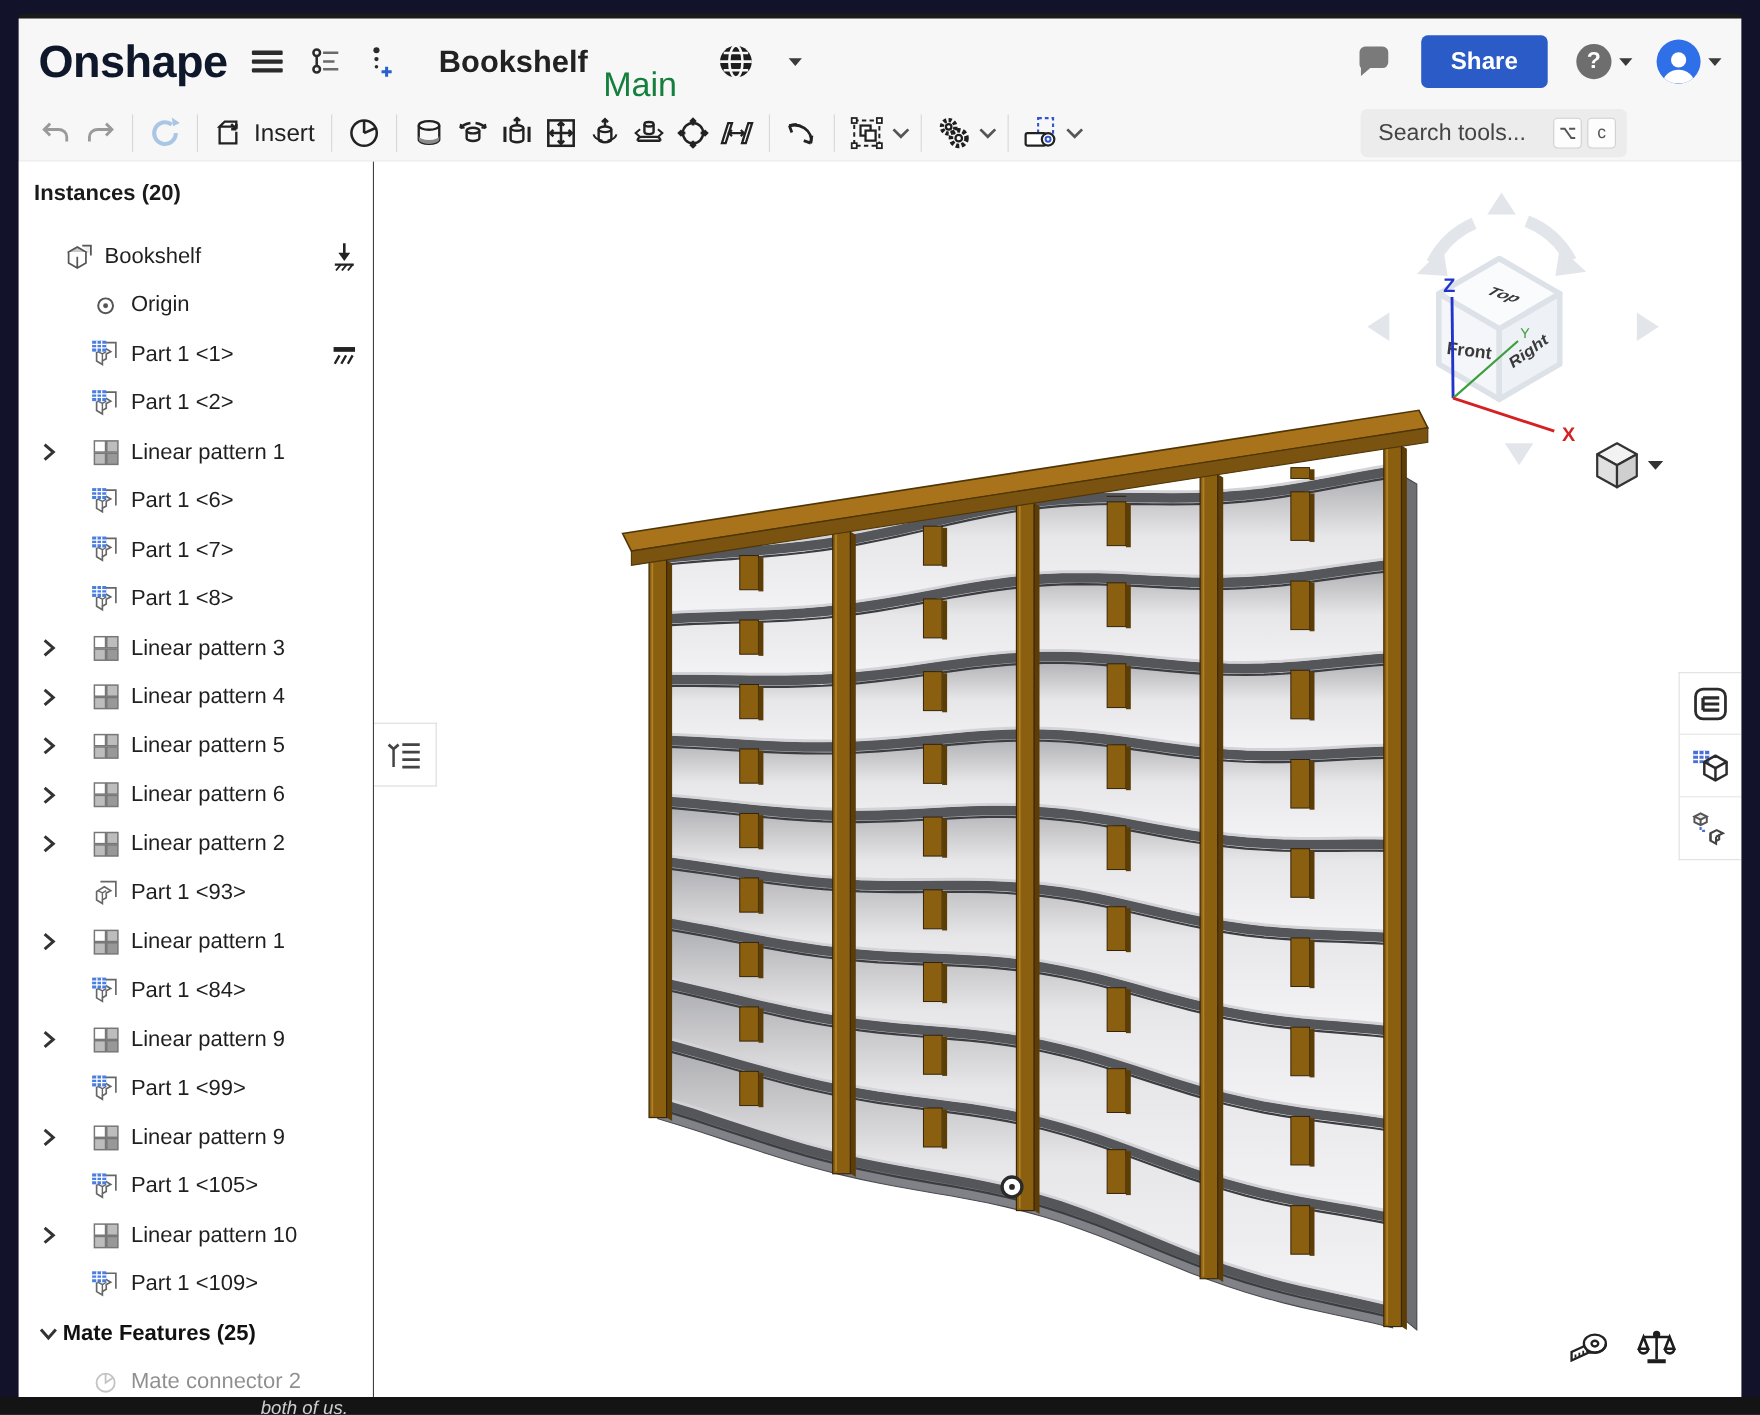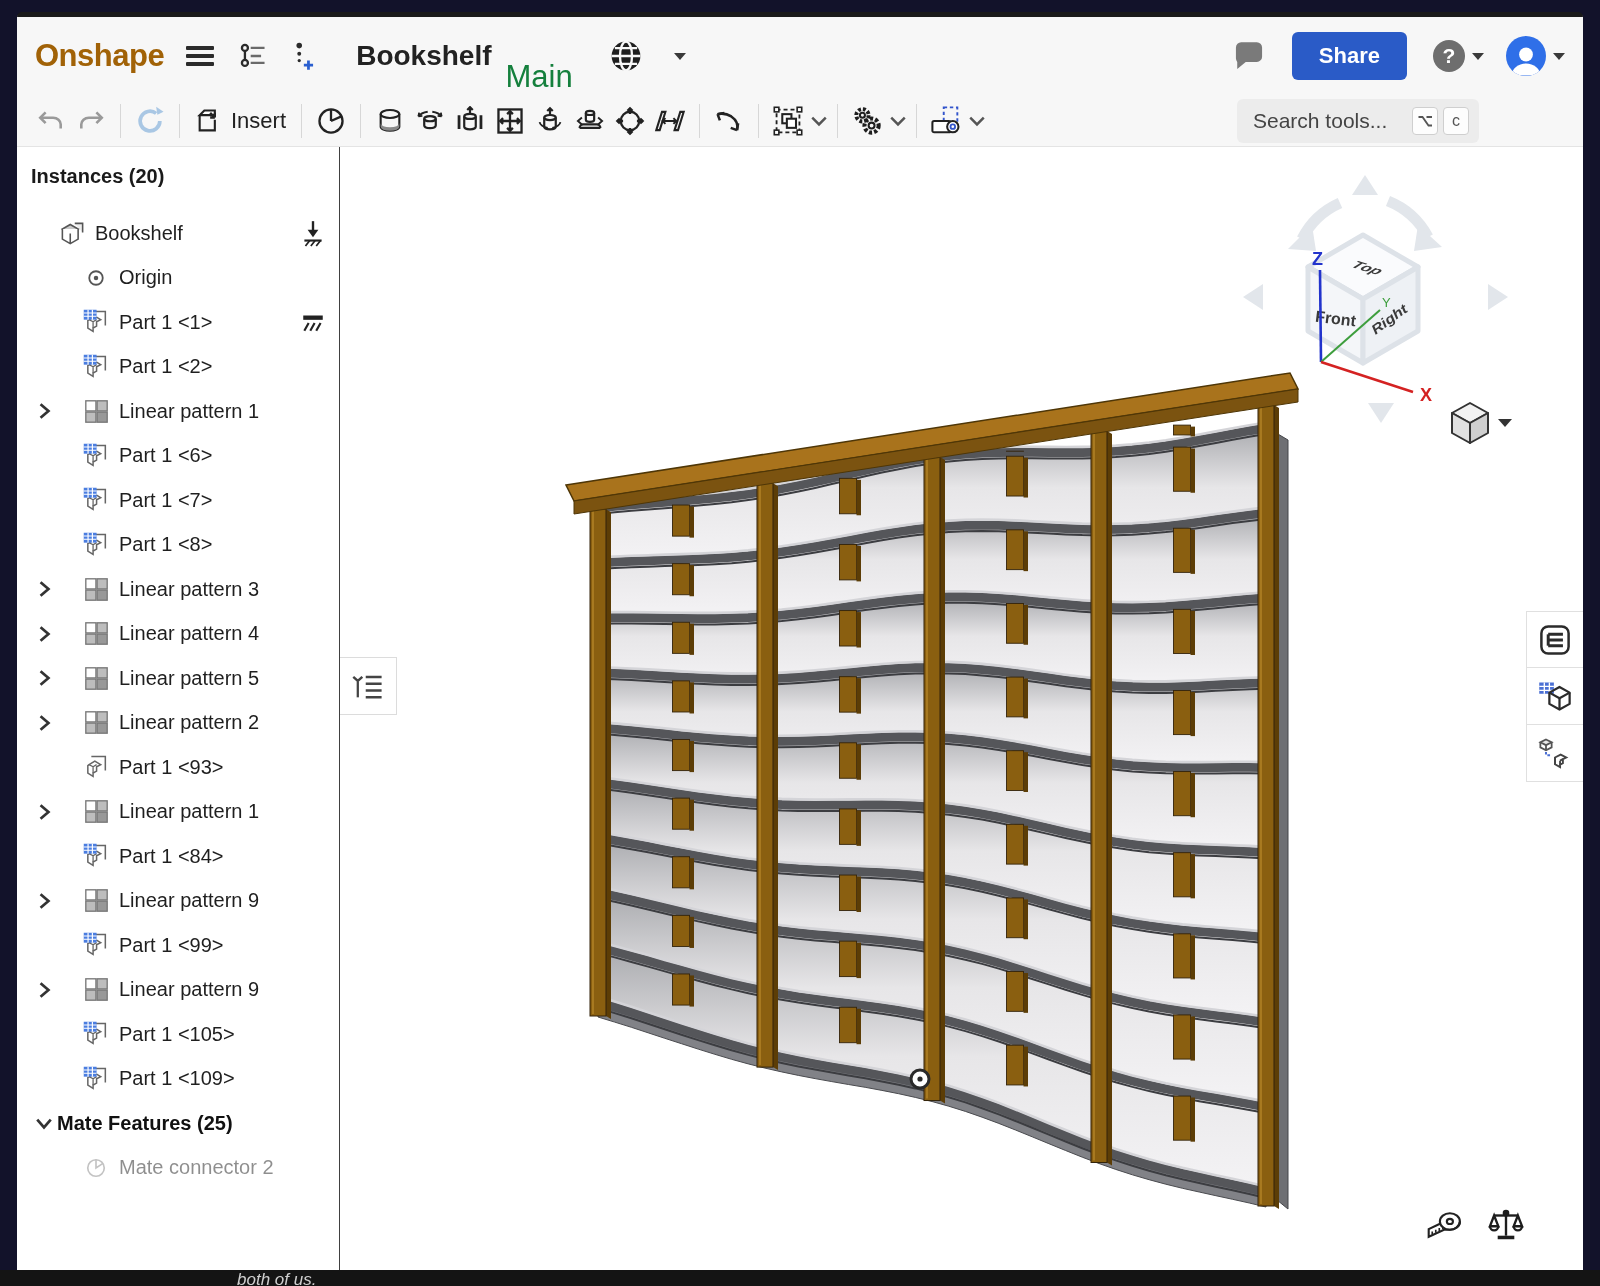--- a/index.html
+++ b/index.html
@@ -2,21 +2,21 @@
 <html><head>
 <meta charset="utf-8">
 <style>
   html,body{margin:0;padding:0;background:#12122a;}
   *{box-sizing:border-box;font-family:"Liberation Sans","DejaVu Sans",sans-serif;}
   #stage{position:relative;width:1600px;height:1286px;background:#12122a;overflow:hidden;}
   .app-window{position:absolute;left:17px;top:12px;width:1566px;height:1258px;background:#f7f7f7;
     border-top:5px solid #1a1a1a;border-radius:5px 5px 0 0;overflow:hidden;}
   
   .hdr{height:78px;display:flex;align-items:center;padding:0 18px;background:#f7f7f7;position:relative;}
-  .logo{font-size:31px;font-weight:bold;color:#a16207;letter-spacing:-0.5px;margin-right:22px;}
+  .logo{font-size:41px;font-weight:bold;color:#0f172a;letter-spacing:-0.5px;margin-right:22px;}
   .hambtn{width:28px;height:20px;display:flex;flex-direction:column;justify-content:space-between;margin-right:24px;cursor:pointer;}
   .hambtn span{height:4px;background:#2b2b2b;border-radius:1px;}
   .hico{margin-right:24px;display:flex;align-items:center;}
   .doc-title{font-size:28px;font-weight:bold;color:#222;margin-left:14px;}
   .doc-ws{font-size:31px;color:#15803d;margin-left:14px;margin-top:41px;}
   .caret{width:0;height:0;border-left:6px solid transparent;border-right:6px solid transparent;border-top:7px solid #3a3a3a;margin-left:7px;}
   .hspacer{flex:1;}
   .share-btn{background:#2a5bc7;color:#fff;font-size:22px;font-weight:600;padding:11px 27px;border-radius:6px;margin:0 26px;cursor:pointer;text-align:right;}
   .help-btn{width:32px;height:32px;border-radius:50%;background:#6e6e6e;color:#fff;font-weight:bold;font-size:21px;
     display:flex;align-items:center;justify-content:center;cursor:pointer;}
@@ -463,20 +463,36 @@
                 </svg>
               </span>
               <span class="ticon">
                 <svg width="27" height="27" viewBox="0 0 24 24" stroke="#777" stroke-width="1.2">
                   <rect x="2.5" y="2.5" width="9" height="9" fill="#fff"></rect>
                   <rect x="12.5" y="2.5" width="9" height="9" fill="#bdbdbd"></rect>
                   <rect x="2.5" y="12.5" width="9" height="9" fill="#bdbdbd"></rect>
                   <rect x="12.5" y="12.5" width="9" height="9" fill="#989898"></rect>
                 </svg>
               </span>
+              <span class="tlabel">Linear pattern 6</span>
+            </div>
+            <div class="trow indent1">
+              <span class="gutter">
+                <svg width="15" height="18" viewBox="0 0 12 16" fill="none" stroke="#333" stroke-width="2.4">
+                  <path d="M2.5 2 L9.5 8 L2.5 14"></path>
+                </svg>
+              </span>
+              <span class="ticon">
+                <svg width="27" height="27" viewBox="0 0 24 24" stroke="#777" stroke-width="1.2">
+                  <rect x="2.5" y="2.5" width="9" height="9" fill="#fff"></rect>
+                  <rect x="12.5" y="2.5" width="9" height="9" fill="#bdbdbd"></rect>
+                  <rect x="2.5" y="12.5" width="9" height="9" fill="#bdbdbd"></rect>
+                  <rect x="12.5" y="12.5" width="9" height="9" fill="#989898"></rect>
+                </svg>
+              </span>
               <span class="tlabel">Linear pattern 2</span>
             </div>
             <div class="trow indent1">
               <span class="gutter"></span>
               <span class="ticon">
                 <svg width="28" height="28" viewBox="0 0 24 24" fill="none">
                   <g stroke="#666" stroke-width="1.3">
                     <path d="M8 3 h12 v12" fill="#fff"></path>
                     <polygon points="6,10 11,7 16,10 12.5,11.8 12.5,15.5 9.5,17.2 9.5,20 5,17.3 5,10.8" fill="#fff"></polygon>
                     <path d="M6 10 l3.5 1.8 M9.5 11.8 l3 -1.8 M9.5 11.8 v5.4" stroke-width="1.1"></path>
@@ -570,20 +586,36 @@
                   <g stroke="#666" stroke-width="1.3">
                     <path d="M8 3 h12 v12" fill="#fff"></path>
                     <polygon points="6,10 11,7 16,10 12.5,11.8 12.5,15.5 9.5,17.2 9.5,20 5,17.3 5,10.8" fill="#fff"></polygon>
                     <path d="M6 10 l3.5 1.8 M9.5 11.8 l3 -1.8 M9.5 11.8 v5.4" stroke-width="1.1"></path>
                   </g>
                   <rect x="1.5" y="1.5" width="11" height="8.5" fill="#4a7de0"></rect>
                   <path d="M1.5 4.3 h11 M1.5 7.1 h11 M5.2 1.5 v8.5 M8.9 1.5 v8.5" stroke="#fff" stroke-width="1"></path>
                 </svg>
               </span>
               <span class="tlabel">Part 1 &lt;105&gt;</span>
+            </div>
+            <div class="trow indent1">
+              <span class="gutter">
+                <svg width="15" height="18" viewBox="0 0 12 16" fill="none" stroke="#333" stroke-width="2.4">
+                  <path d="M2.5 2 L9.5 8 L2.5 14"></path>
+                </svg>
+              </span>
+              <span class="ticon">
+                <svg width="27" height="27" viewBox="0 0 24 24" stroke="#777" stroke-width="1.2">
+                  <rect x="2.5" y="2.5" width="9" height="9" fill="#fff"></rect>
+                  <rect x="12.5" y="2.5" width="9" height="9" fill="#bdbdbd"></rect>
+                  <rect x="2.5" y="12.5" width="9" height="9" fill="#bdbdbd"></rect>
+                  <rect x="12.5" y="12.5" width="9" height="9" fill="#989898"></rect>
+                </svg>
+              </span>
+              <span class="tlabel">Linear pattern 10</span>
             </div>
             <div class="trow indent1">
               <span class="gutter"></span>
               <span class="ticon">
                 <svg width="28" height="28" viewBox="0 0 24 24" fill="none">
                   <g stroke="#666" stroke-width="1.3">
                     <path d="M8 3 h12 v12" fill="#fff"></path>
                     <polygon points="6,10 11,7 16,10 12.5,11.8 12.5,15.5 9.5,17.2 9.5,20 5,17.3 5,10.8" fill="#fff"></polygon>
                     <path d="M6 10 l3.5 1.8 M9.5 11.8 l3 -1.8 M9.5 11.8 v5.4" stroke-width="1.1"></path>
                   </g>

